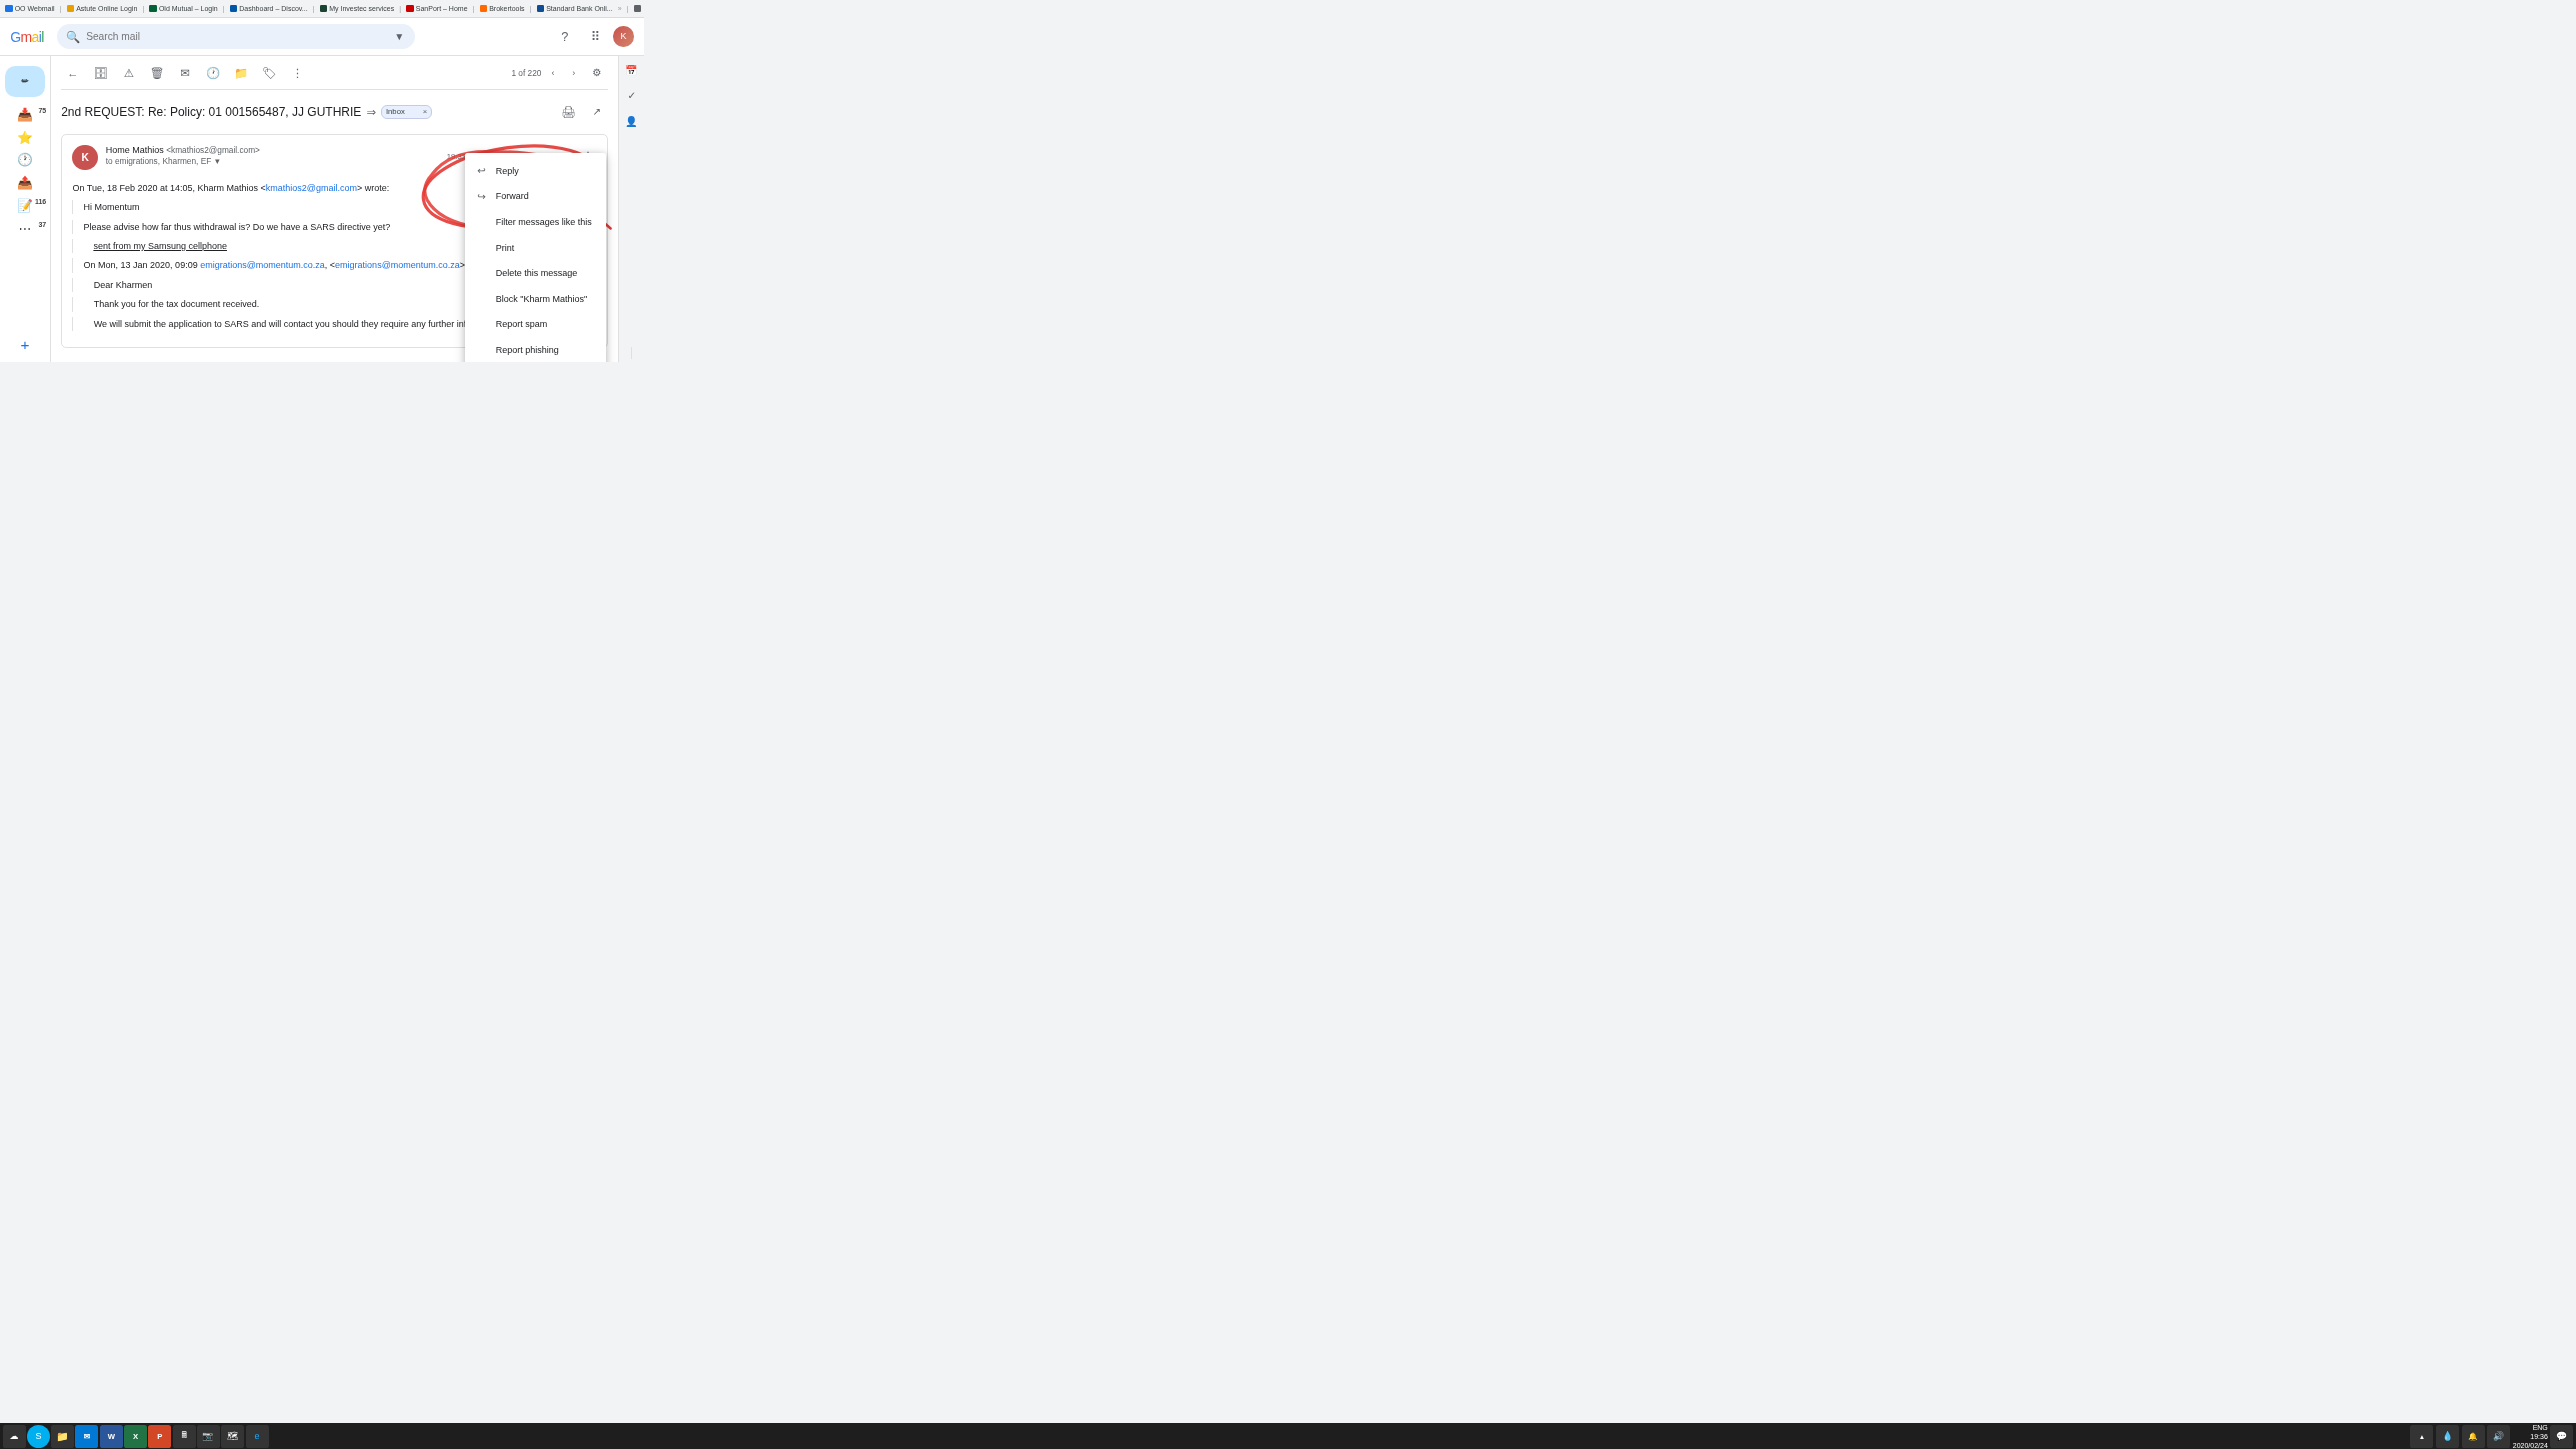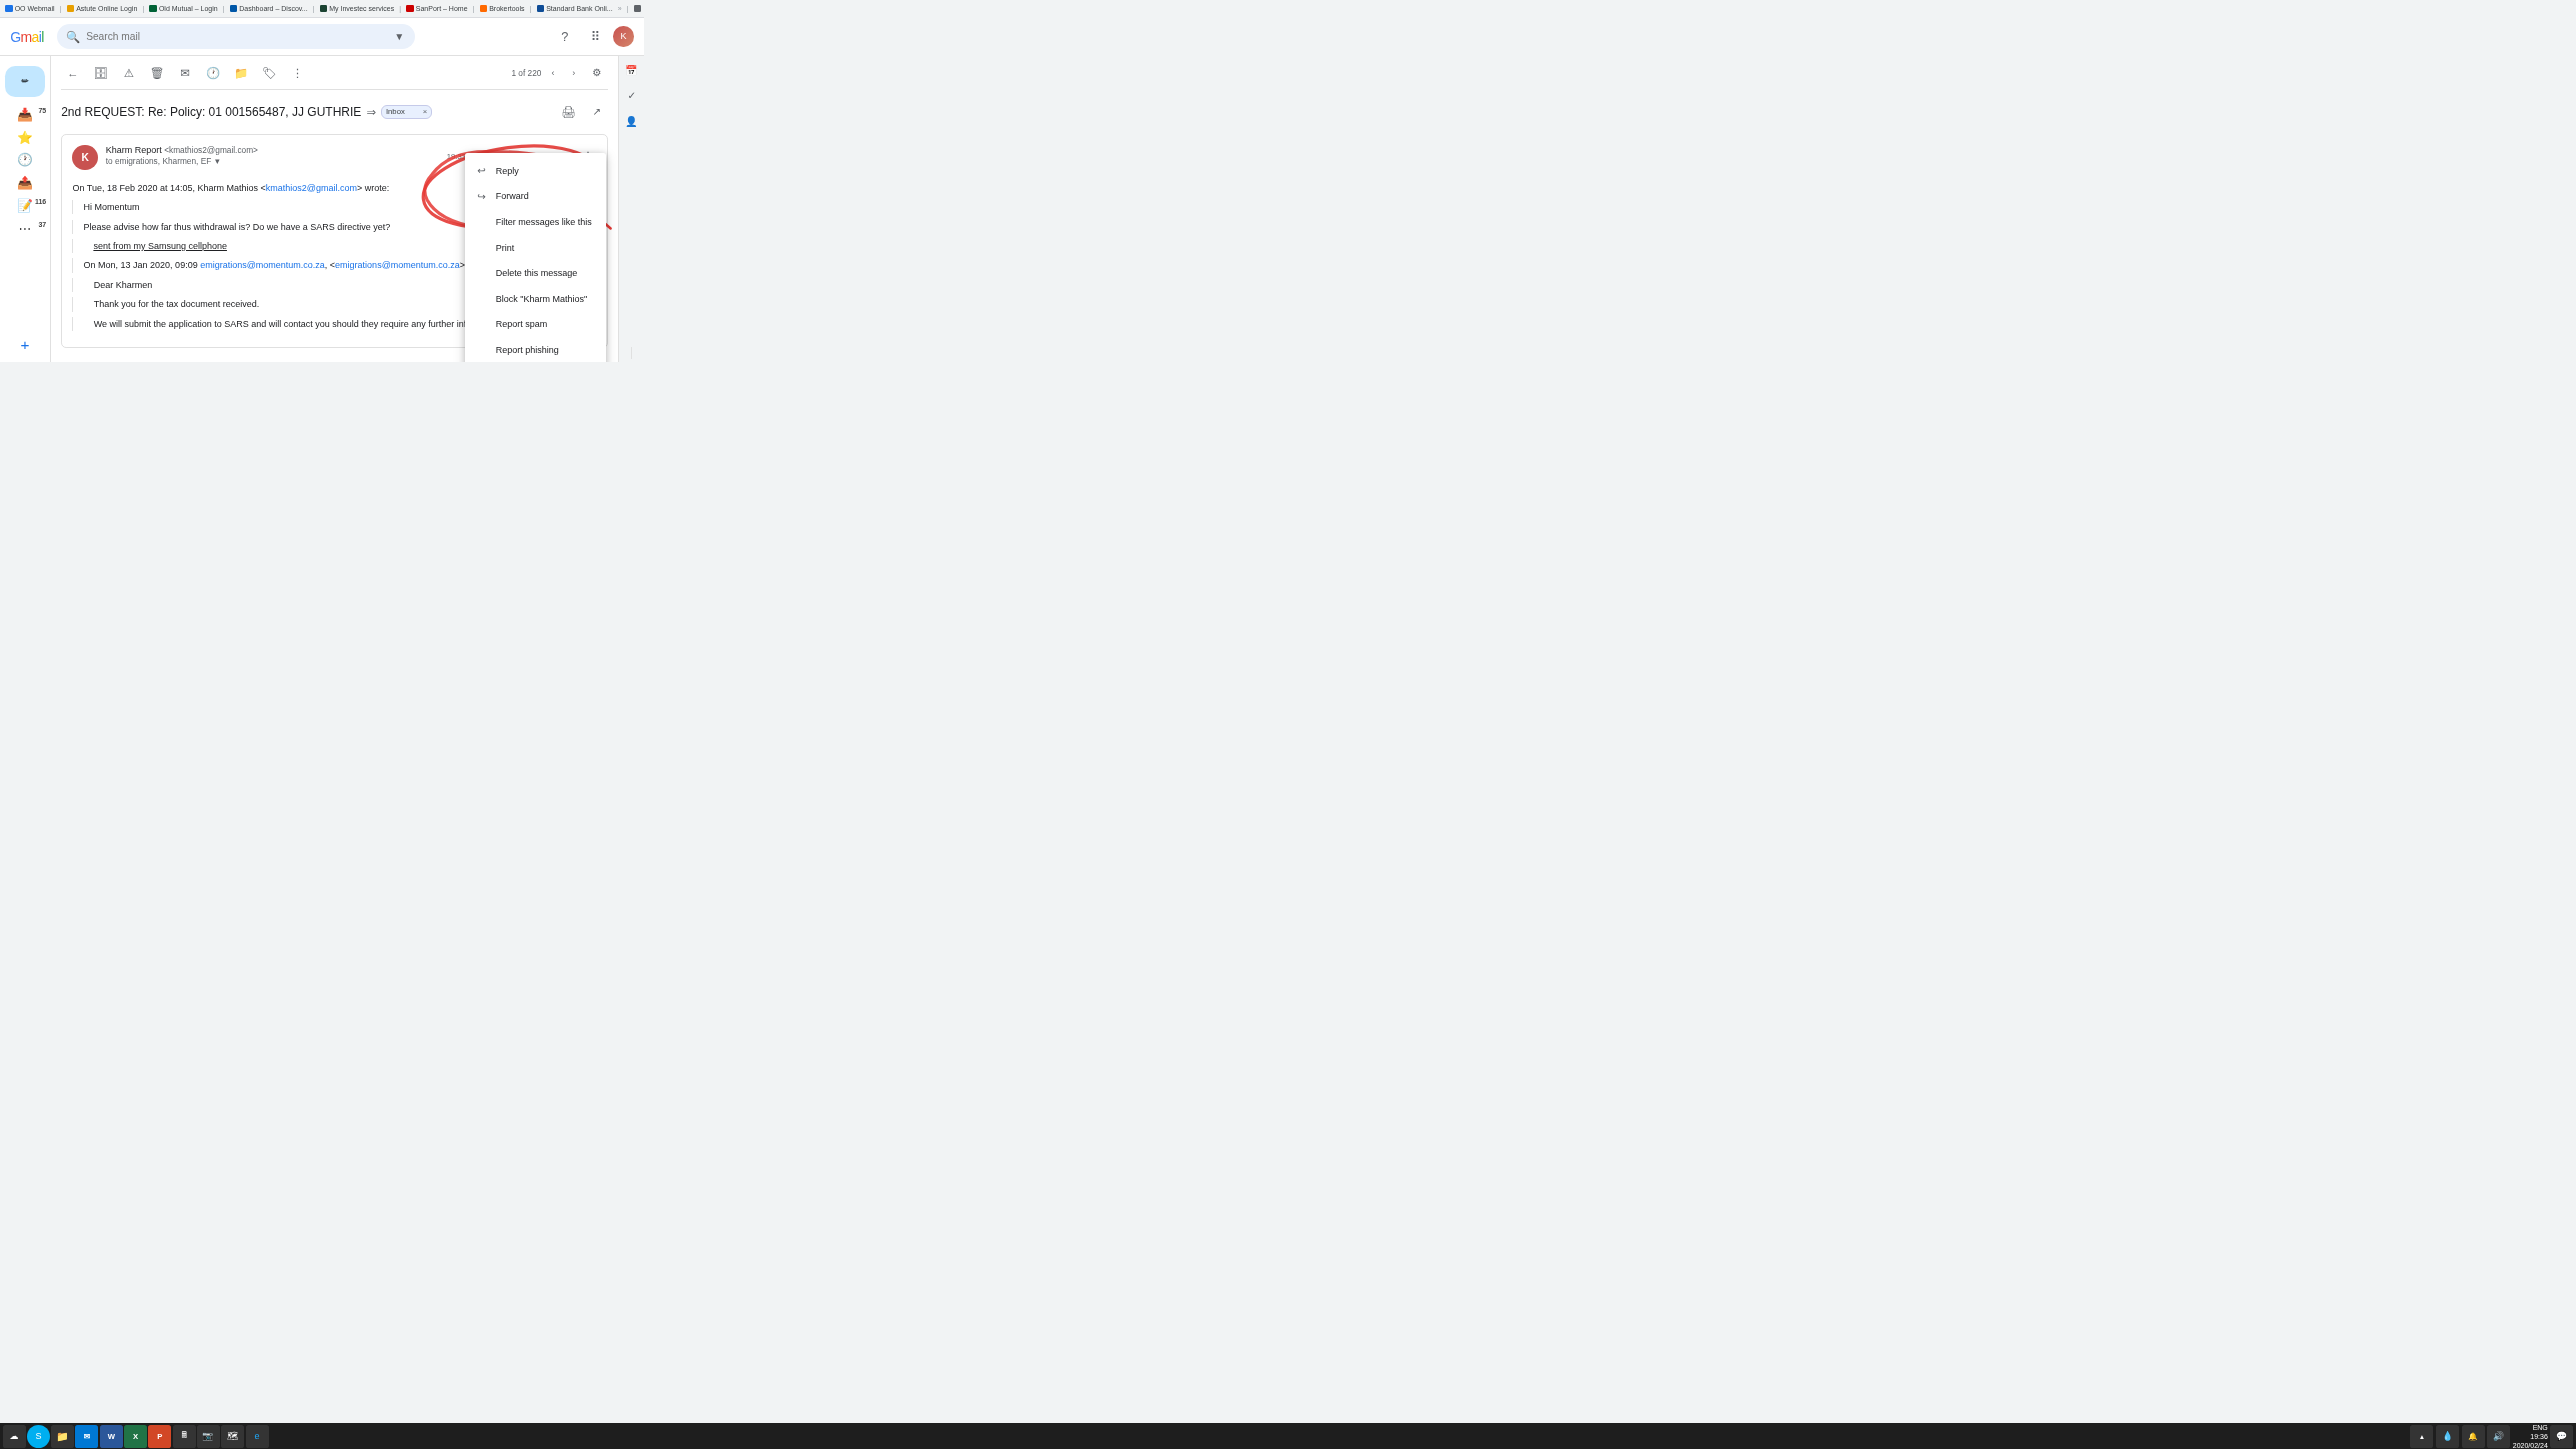--- a/index.html
+++ b/index.html
@@ -562,21 +562,21 @@
         <button class="toolbar-btn" style="font-size:11.5px;">🖨</button>
         <button class="toolbar-btn" style="font-size:10.2px;">↗</button>
       </div>
 
       <div class="email-thread">
         <div class="email-message">
           <div class="email-sender-row">
             <div class="sender-avatar">K</div>
             <div class="sender-info">
               <div>
-                <span class="sender-name">Kharm Report</span>
+                <span class="sender-name">Home Mathios</span>
                 <span class="sender-email">&lt;kmathios2@gmail.com&gt;</span>
               </div>
               <div class="to-line">
                 <span>to emigrations, Kharmen, EF</span>
                 <button style="background:none;border:none;cursor:pointer;font-size:7.7px;color:#5f6368;">▼</button>
               </div>
             </div>
             <div class="email-meta-right">
               <span class="email-time">19:33 (1 minute ago)</span>
               <button class="toolbar-btn" style="font-size:10.2px;">☆</button>

